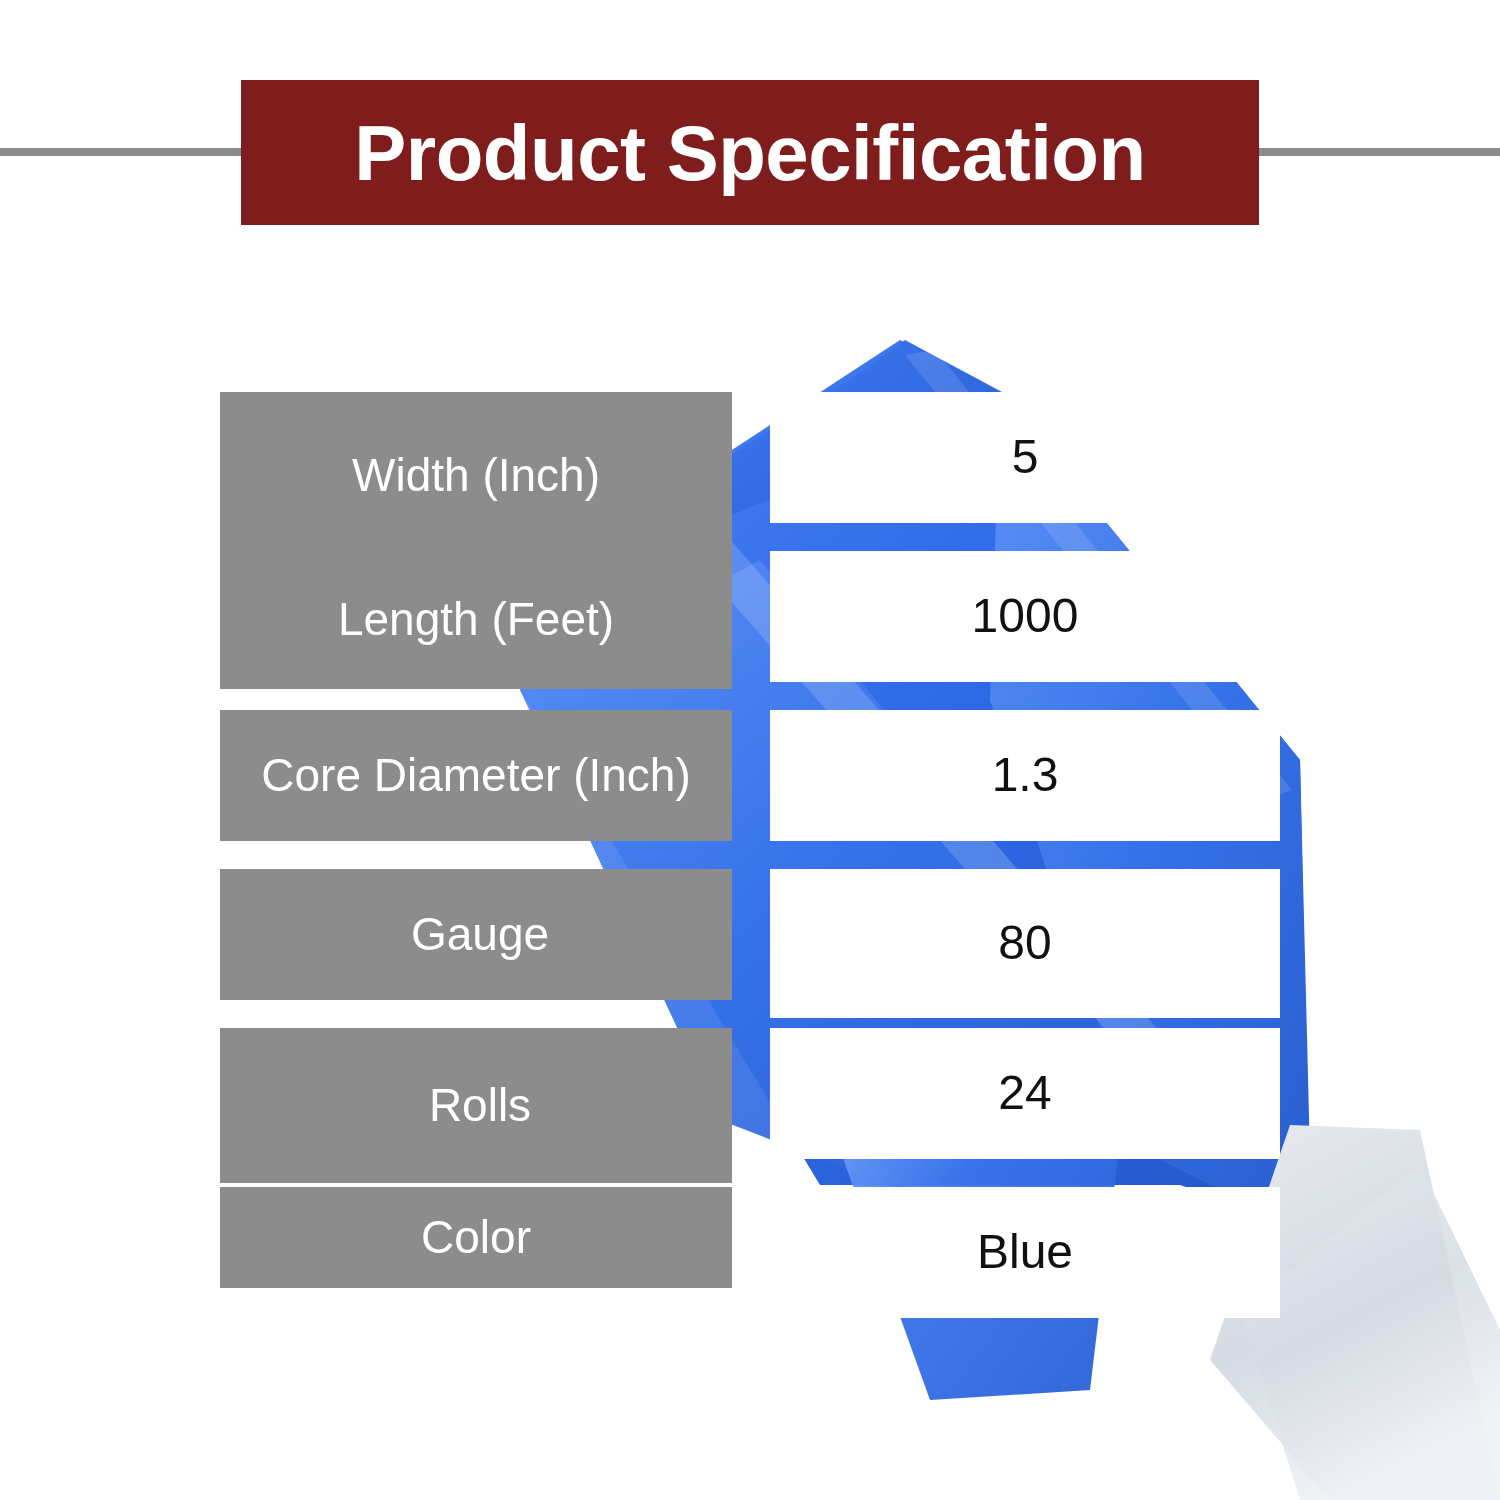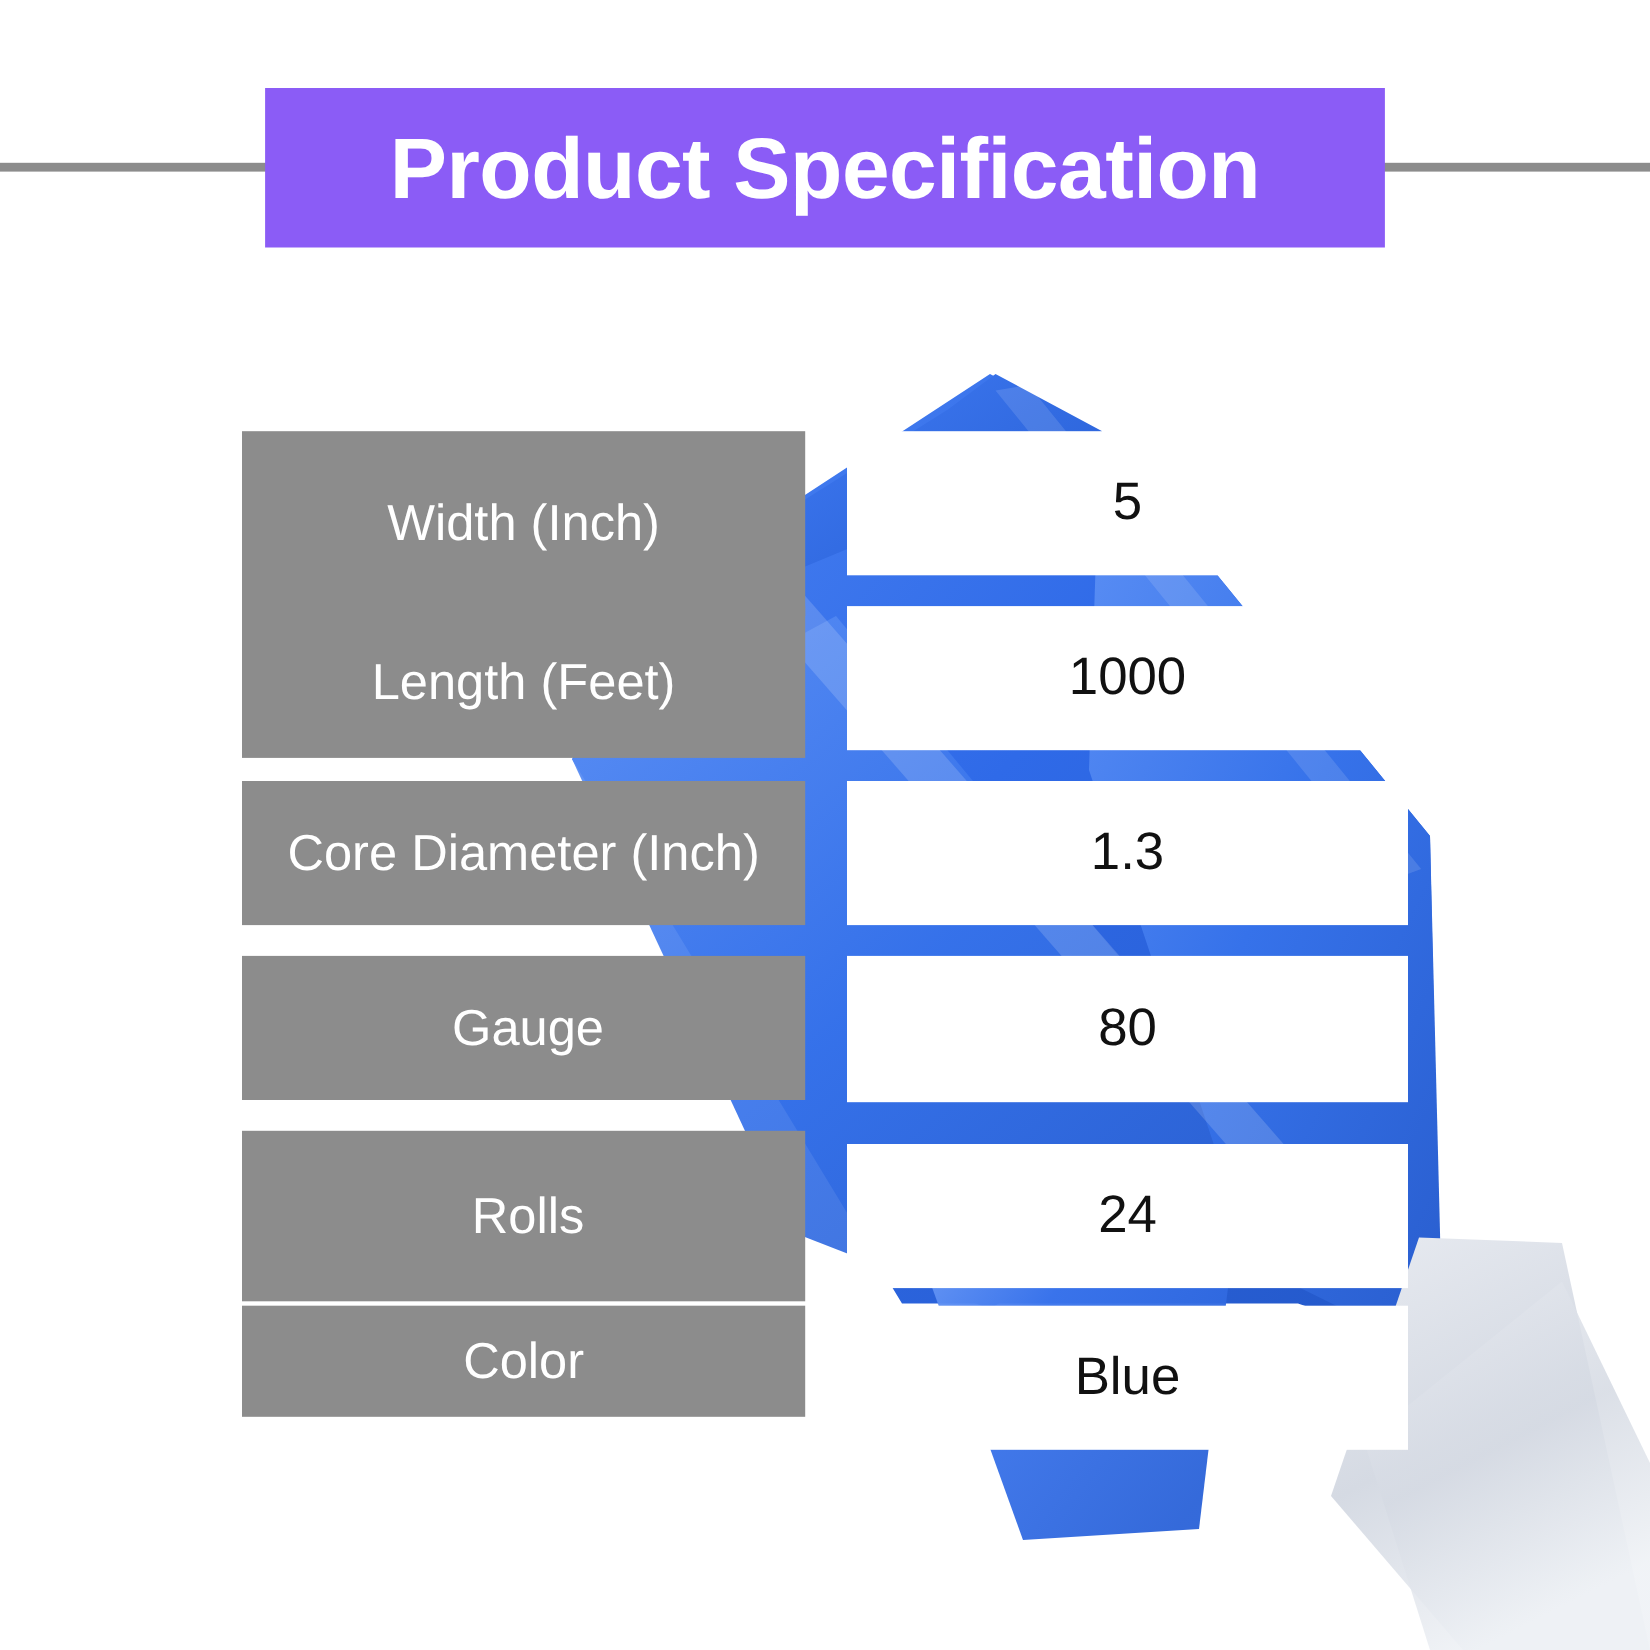--- a/index.html
+++ b/index.html
@@ -30,21 +30,21 @@
   }
   .rule-left  { left: 0px;    width: 245px; }
   .rule-right { left: 1255px; width: 245px; }
 
   .title-banner {
     position: absolute;
     left: 241px;
     top: 80px;
     width: 1018px;
     height: 145px;
-    background: #8b5cf6;
+    background: #7f1d1d;
     display: flex;
     align-items: center;
     justify-content: center;
   }
   .title-text {
     color: #ffffff;
     font-size: 78px;
     font-weight: bold;
     letter-spacing: -0.5px;
     line-height: 1;
@@ -171,26 +171,26 @@
       <div class="value-cell" style="top:551px;height:131px;">1000</div>
     </div>
 
     <div class="spec-row">
       <div class="label-cell" style="top:710px;height:131px;">Core Diameter (Inch)</div>
       <div class="value-cell" style="top:710px;height:131px;">1.3</div>
     </div>
 
     <div class="spec-row">
       <div class="label-cell" style="top:869px;height:131px;padding-left:16px;">Gauge</div>
-      <div class="value-cell" style="top:869px;height:133px;">80</div>
+      <div class="value-cell" style="top:869px;height:149px;">80</div>
     </div>
 
     <div class="spec-row">
       <div class="label-cell" style="top:1028px;height:155px;padding-left:16px;">Rolls</div>
-      <div class="value-cell" style="top:1028px;height:131px;margin-top:12px;">24</div>
+      <div class="value-cell" style="top:1028px;height:131px;">24</div>
     </div>
 
     <div class="spec-row">
       <div class="label-cell" style="top:1187px;height:101px;">Color</div>
       <div class="value-cell" style="top:1187px;height:131px;">Blue</div>
     </div>
 
   </div>
 
 </div>

